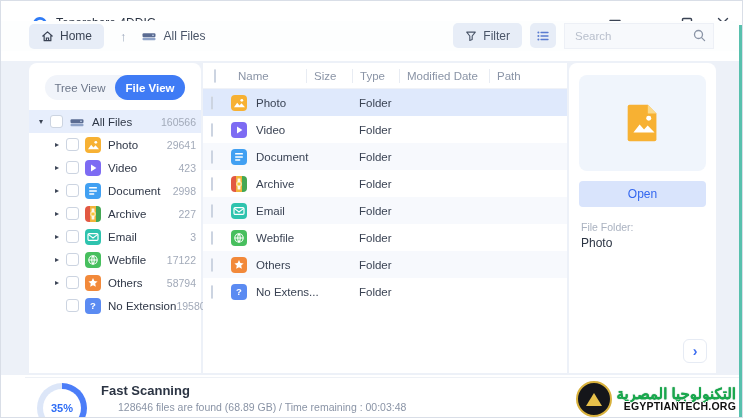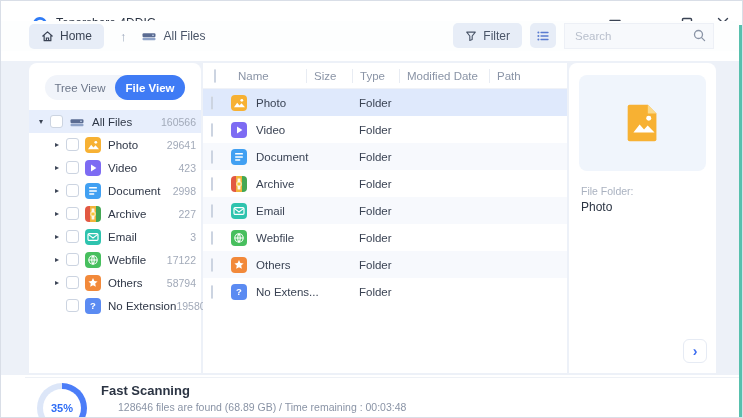--- a/index.html
+++ b/index.html
@@ -438,33 +438,43 @@
 
     <div class="panel p-right">
       <div class="preview-card">
         <svg viewBox="0 0 48 48">
           <path d="M10 5h19l9 9v27a2 2 0 0 1-2 2H10a2 2 0 0 1-2-2V7a2 2 0 0 1 2-2z" fill="#f7b133"></path>
           <path d="M29 5l9 9h-9z" fill="#fbd98a"></path>
           <circle cx="30" cy="19" r="2.6" fill="#fff"></circle>
           <path d="M14 34l6.5-8.5 4.6 5.2 3.8-4.2L36 34z" fill="#fff"></path>
         </svg>
       </div>
+      <button class="open-btn">Open</button>
       <div class="meta-label">File Folder:</div>
       <div class="meta-value">Photo</div>
       <div class="next-btn">
         <span>›</span>
       </div>
     </div>
   </div>
 
   <div class="footer">
     <div class="ring">
       <div class="ring-inner">35%</div>
     </div>
     <div class="scan-text">
       <div class="scan-title">Fast Scanning</div>
       <div class="scan-sub">128646 files are found (68.89 GB) /  Time remaining : 00:03:48</div>
     </div>
   </div>
 
+  <div class="watermark">
+    <div class="wm-badge">
+        <div class="pyr"></div>
+      </div>
+    <div class="wm-text">
+      <span class="wm-ar" dir="rtl">التكنولوجيا المصرية</span>
+      <span class="wm-en">EGYPTIANTECH.ORG</span>
+    </div>
+  </div>
 
   <div class="edge-line"></div>
 </div>
 
 </body></html>

